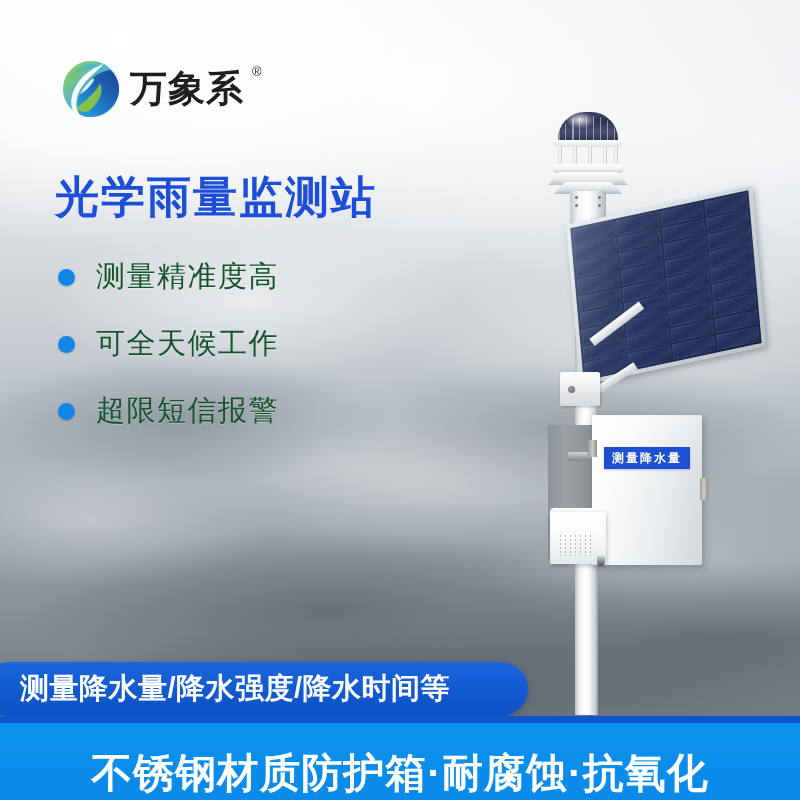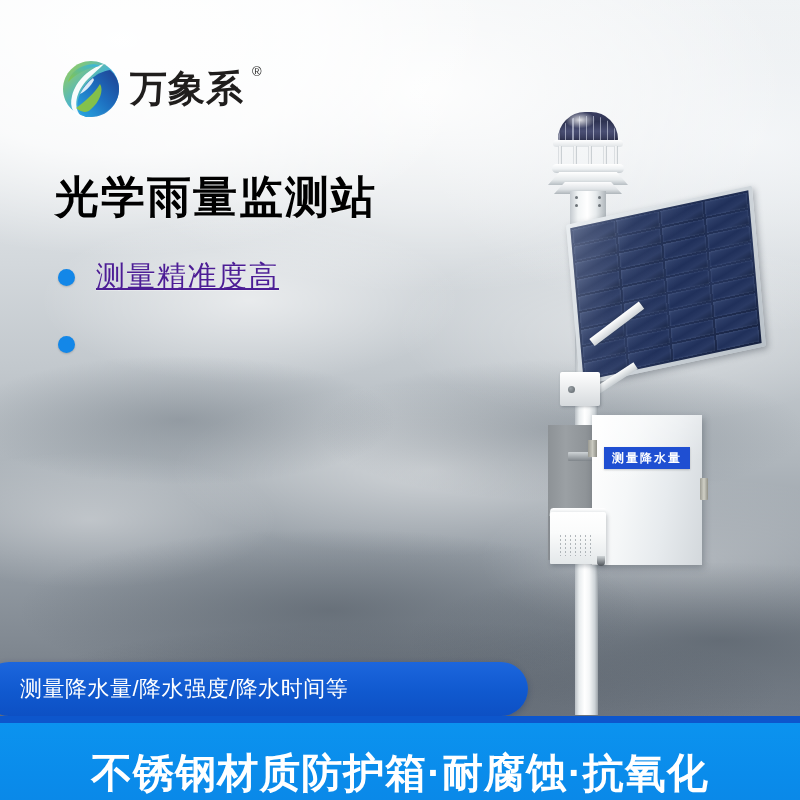--- a/index.html
+++ b/index.html
@@ -38,30 +38,30 @@
 
   
   .logo{position:absolute;left:60px;top:58px;width:210px;height:62px;}
   .logo-mark{position:absolute;left:0;top:0;width:62px;height:62px;}
   .logo-word{position:absolute;left:70px;top:10px;font-size:37px;font-weight:bold;
     color:#201e1d;letter-spacing:1px;line-height:42px;white-space:nowrap;}
   .logo-r{position:absolute;left:192px;top:6px;font-size:13px;color:#2a2a2a;}
 
   
   .headline{position:absolute;left:55px;top:168px;font-size:44px;font-weight:bold;
-    color:#000000;letter-spacing:2px;white-space:nowrap;
+    color:#1d4ed8;letter-spacing:2px;white-space:nowrap;
     text-shadow:0 1px 0 rgba(255,255,255,.35);}
 
   
   .bullets{position:absolute;left:58px;top:258px;}
   .bullet{display:flex;align-items:center;height:38px;margin-bottom:29px;}
   .bullet-dot{width:17px;height:17px;border-radius:50%;background:#1387e8;flex:0 0 auto;
     box-shadow:0 1px 2px rgba(0,0,0,.18);}
-  .bullet-label{margin-left:21px;font-size:29px;color:#4c1d95;letter-spacing:1.5px;
-    white-space:nowrap;text-shadow:0 1px 0 rgba(255,255,255,.3);text-decoration:underline;}
+  .bullet-label{margin-left:21px;font-size:29px;color:#14532d;letter-spacing:1.5px;
+    white-space:nowrap;text-shadow:0 1px 0 rgba(255,255,255,.3);}
 
   
   .device{position:absolute;left:0;top:0;width:800px;height:800px;}
 
   .pole{position:absolute;left:575px;top:205px;width:23px;height:510px;
     background:linear-gradient(90deg,#b9bfc4 0%,#e9edef 18%,#ffffff 42%,#f4f6f7 62%,#cdd3d7 86%,#9aa1a7 100%);}
   .pole-top{position:absolute;left:576px;top:170px;width:21px;height:42px;
     background:linear-gradient(90deg,#c2c8cc 0%,#f2f5f6 25%,#ffffff 50%,#e6eaec 75%,#aab1b6 100%);}
 
   
@@ -146,21 +146,21 @@
     background-image:radial-gradient(circle, #9aa1a6 0.8px, rgba(0,0,0,0) 1px);
     background-size:5px 4px;opacity:.75;}
   .module-nub{position:absolute;left:597px;top:556px;width:8px;height:10px;border-radius:0 0 4px 4px;
     background:linear-gradient(180deg,#cfd4d7,#4e545a);}
 
   
   .pill{position:absolute;left:-18px;top:662px;width:546px;height:54px;
     background:linear-gradient(180deg,#1c66dd 0%,#1059cf 55%,#0d50c4 100%);
     border-radius:27px;display:flex;align-items:center;
     box-shadow:0 2px 6px rgba(10,40,100,.3);}
-  .pill span{margin-left:38px;color:#ffffff;font-size:22px;font-weight:normal;letter-spacing:.5px;white-space:nowrap;}
+  .pill span{margin-left:38px;color:#ffffff;font-size:29px;font-weight:bold;letter-spacing:.5px;white-space:nowrap;}
   .strip-dark{position:absolute;left:0;top:716px;width:800px;height:7px;background:#0d56cc;}
   .bottom-bar{position:absolute;left:0;top:723px;width:800px;height:100px;
     background:linear-gradient(180deg,#0b93ef 0%,#0a8ceb 50%,#0a86e6 100%);
     display:flex;align-items:center;justify-content:center;}
   .bottom-bar span{color:#ffffff;font-size:41px;font-weight:bold;letter-spacing:1px;white-space:nowrap;}
 </style>
 </head>
 <body>
 
 <div class="stage">
@@ -297,20 +297,25 @@
 
   <div class="headline">光学雨量监测站</div>
 
   <div class="bullets">
     <div class="bullet">
       <div class="bullet-dot"></div>
       <div class="bullet-label">测量精准度高</div>
     </div>
     <div class="bullet">
       <div class="bullet-dot"></div>
+      <div class="bullet-label">可全天候工作</div>
+    </div>
+    <div class="bullet">
+      <div class="bullet-dot"></div>
+      <div class="bullet-label">超限短信报警</div>
     </div>
   </div>
 
   <div class="pill">
     <span>测量降水量/降水强度/降水时间等</span>
   </div>
 
   <div class="strip-dark"></div>
   <div class="bottom-bar">
     <span>不锈钢材质防护箱·耐腐蚀·抗氧化</span>

